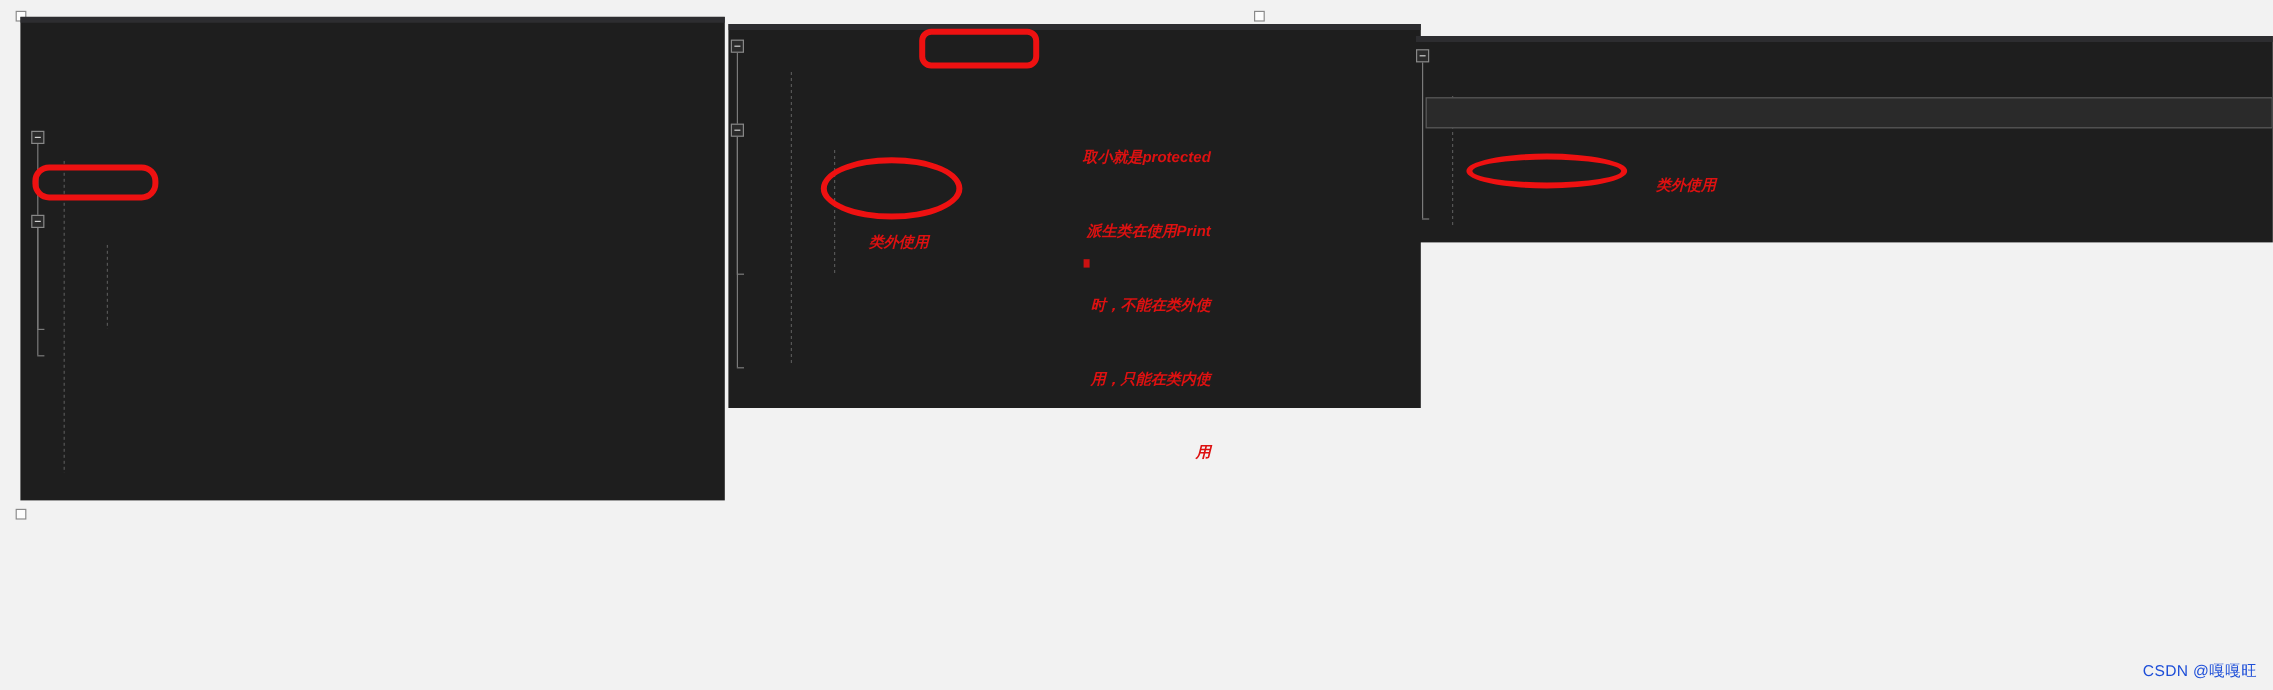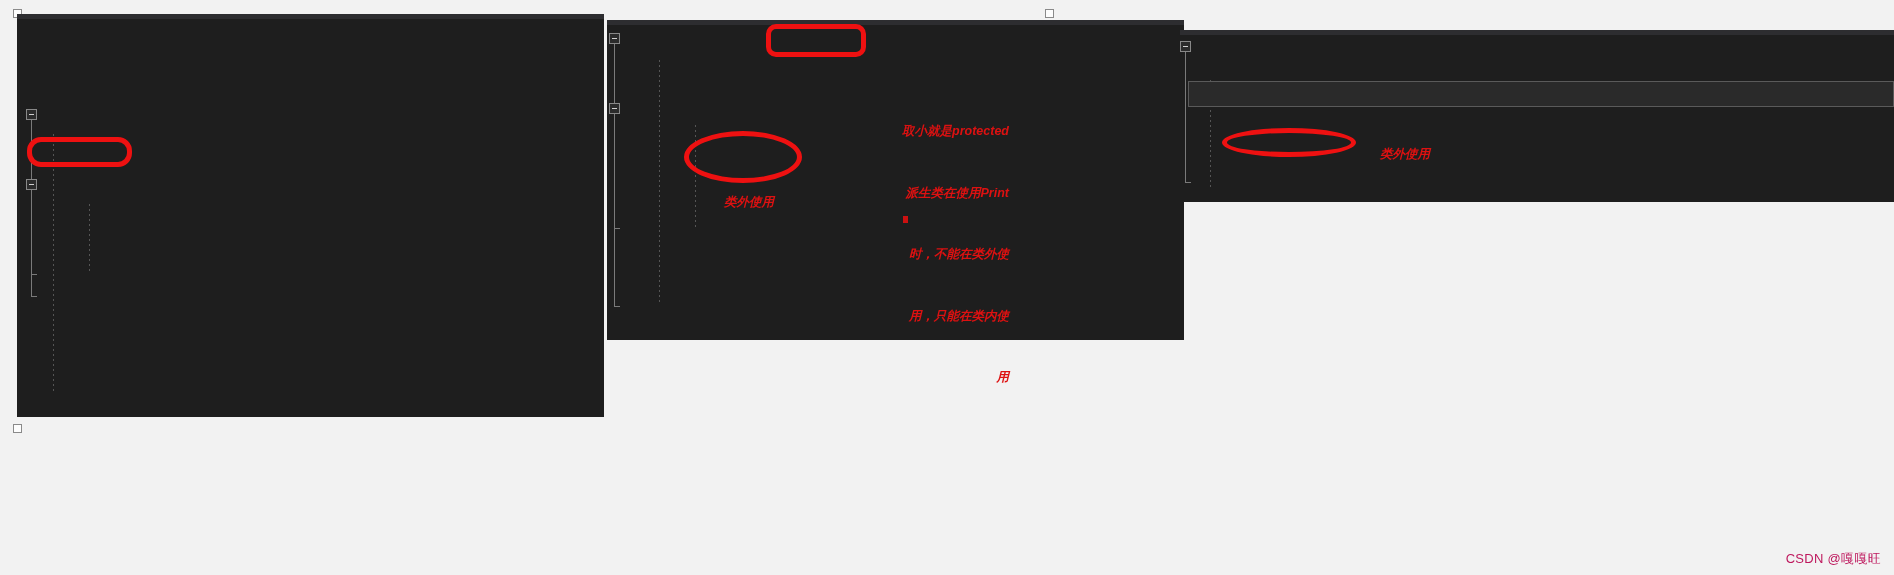--- a/index.html
+++ b/index.html
@@ -82,21 +82,21 @@
     position:absolute;width:5px;height:7px;background:#cc1111;
   }
 
   
   .handle{
     position:absolute;width:9px;height:9px;
     border:1px solid #8a8a8a;background:#fdfdfd;box-sizing:border-box;
   }
   .watermark{
     position:absolute;right:13px;bottom:7px;
-    color:#be185d;font-family:"Liberation Sans", sans-serif;font-size:13px;
+    color:#1d4ed8;font-family:"Liberation Sans", sans-serif;font-size:13px;
     letter-spacing:.3px;
   }
 </style>
 </head>
 <body>
 
 <div class="stage">
 
   <div class="handle" style="left:1045px;top:9px;"></div>
   <div class="handle" style="left:13px;top:9px;"></div>

